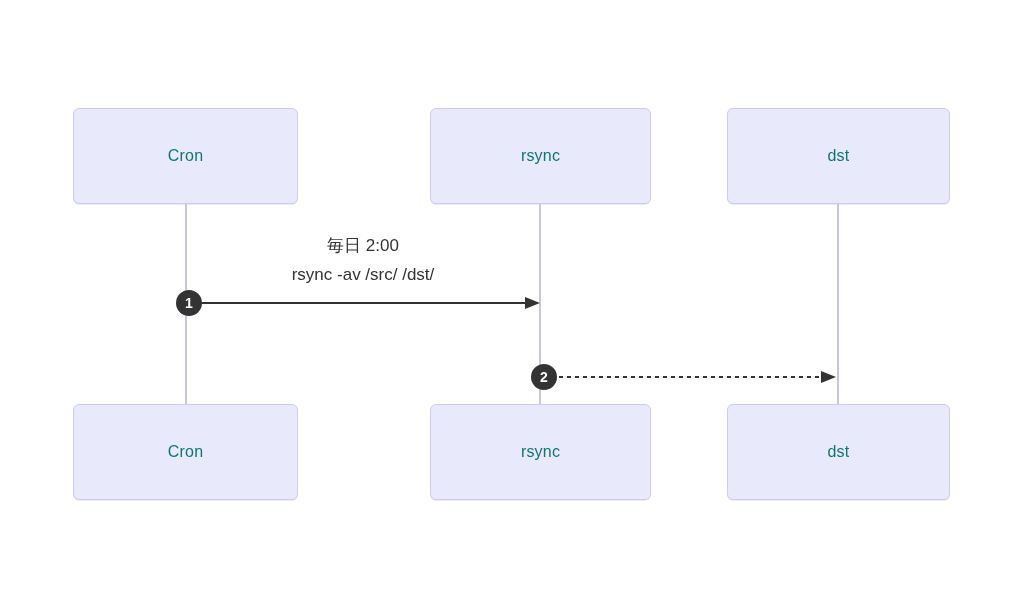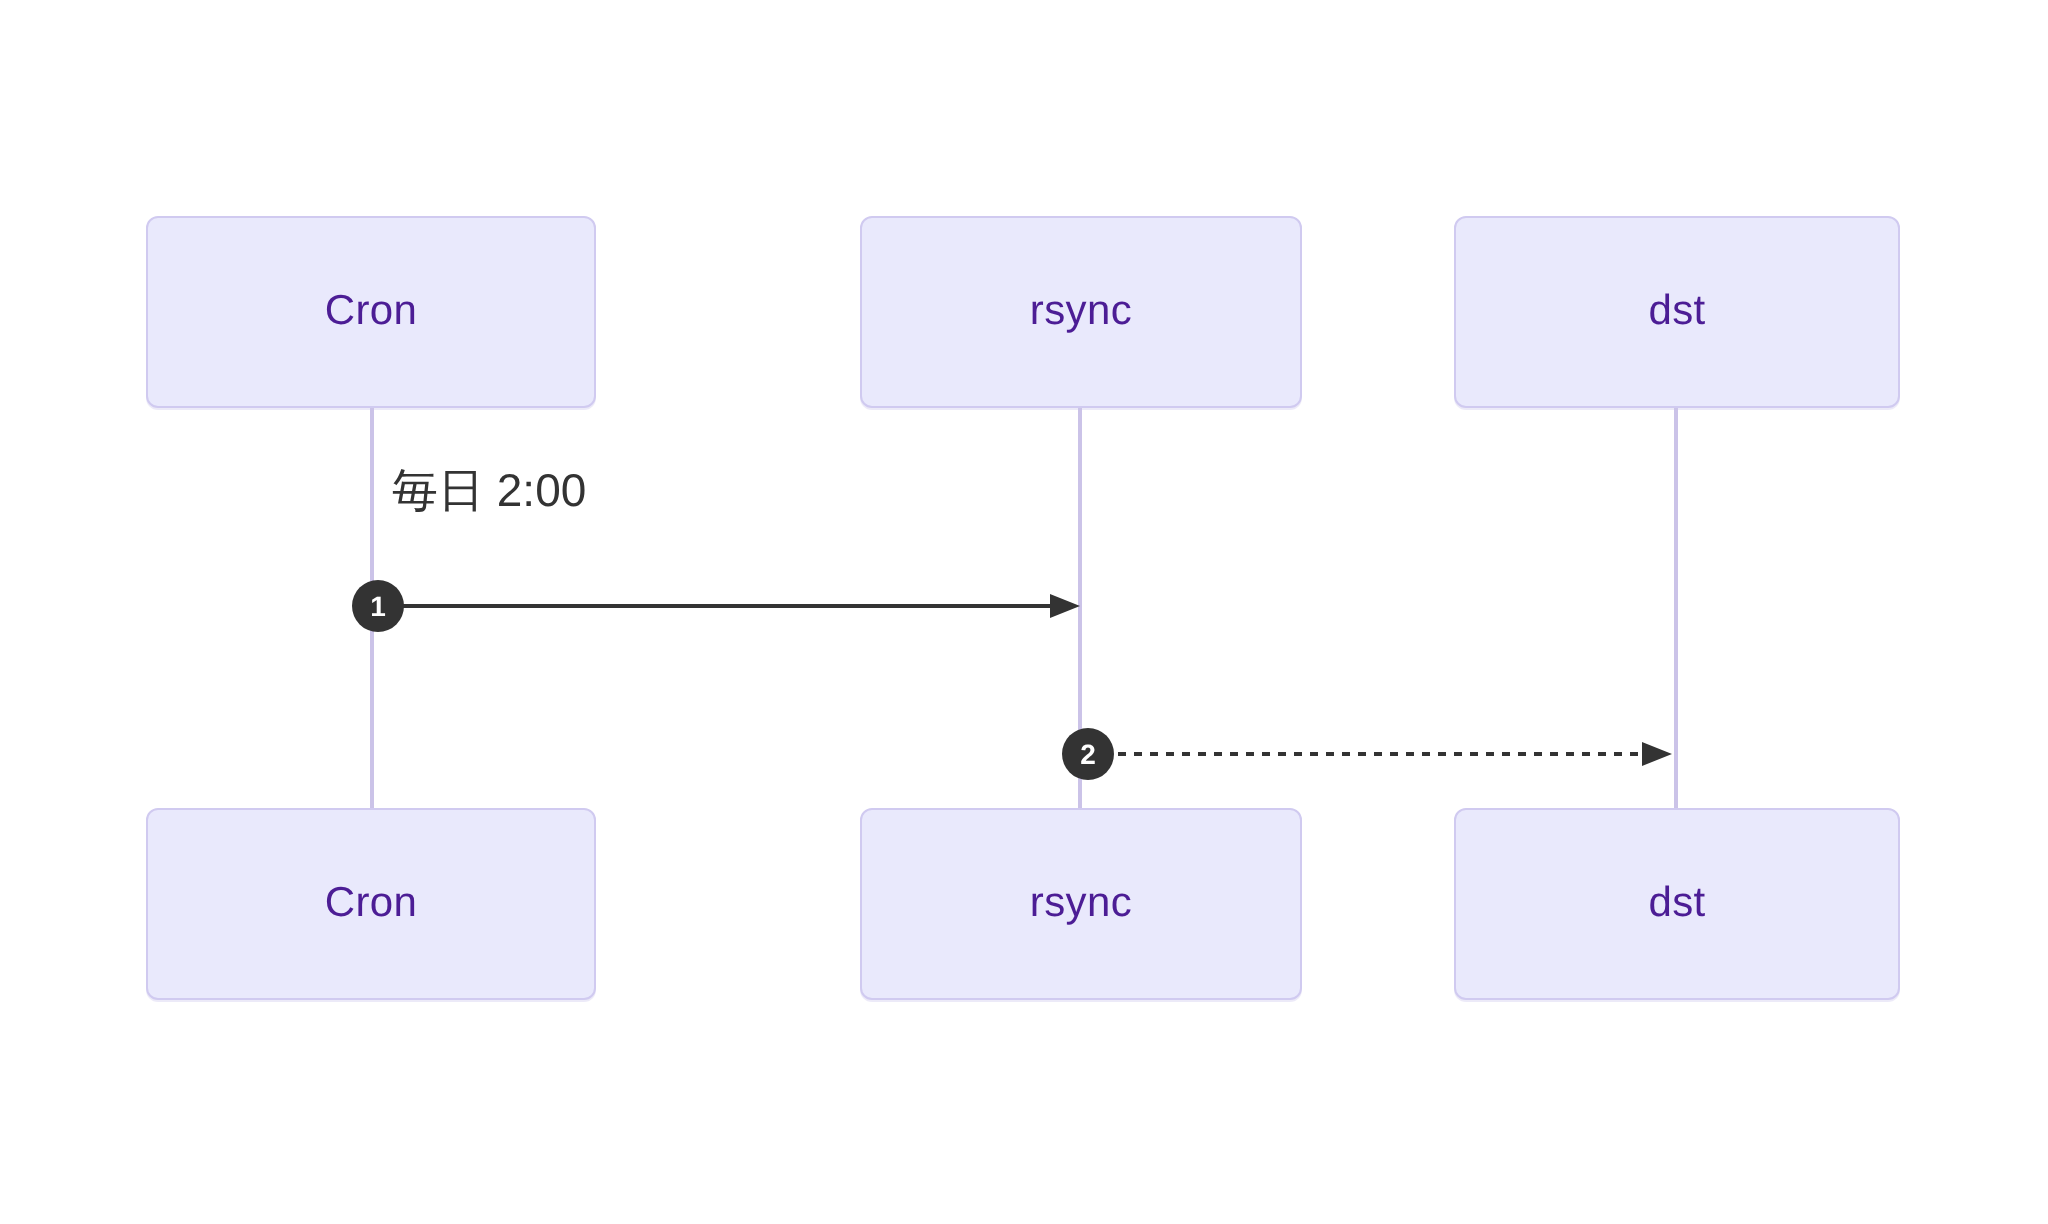--- a/index.html
+++ b/index.html
@@ -20,39 +20,40 @@
     height: 96px;
     background: #e9e9fc;
     border: 1px solid #d0caf0;
     border-radius: 6px;
     display: flex;
     align-items: center;
     justify-content: center;
     box-shadow: 0 1px 0 rgba(200,195,235,0.35);
   }
   .actor-box .actor-label {
-    font-size: 21px;
-    color: #4c1d95;
+    font-size: 16px;
+    color: #0f766e;
     letter-spacing: 0.2px;
   }
 
   
   .lifeline {
     position: absolute;
     top: 204px;
     height: 201px;
     width: 2px;
     background: #cbc3e8;
   }
 
   
   .msg-label {
     position: absolute;
+    text-align: center;
     color: #333333;
-    font-size: 23px;
+    font-size: 17px;
     line-height: 29px;
     white-space: nowrap;
   }
 
   
   .arrow-line-solid {
     position: absolute;
     height: 0;
     border-top: 2px solid #333333;
   }
@@ -99,20 +100,21 @@
   <div class="actor-box" style="left:727px; top:108px; width:223px;">
     <span class="actor-label">dst</span>
   </div>
 
   <div class="lifeline" style="left:185px;"></div>
   <div class="lifeline" style="left:539px;"></div>
   <div class="lifeline" style="left:837px;"></div>
 
   <div class="msg-label" style="left:196px; top:231px; width:334px;">
     <div>毎日 2:00</div>
+    <div>rsync -av /src/ /dst/</div>
   </div>
   <div class="arrow-line-solid" style="left:199px; top:302px; width:328px;"></div>
   <div class="arrow-head" style="left:525px; top:297px;"></div>
   <div class="seq-badge" style="left:176px; top:290px;">
     <span>1</span>
   </div>
 
   <div class="arrow-line-dashed" style="left:559px; top:376px; width:262px;"></div>
   <div class="arrow-head" style="left:821px; top:371px;"></div>
   <div class="seq-badge" style="left:531px; top:364px;">

